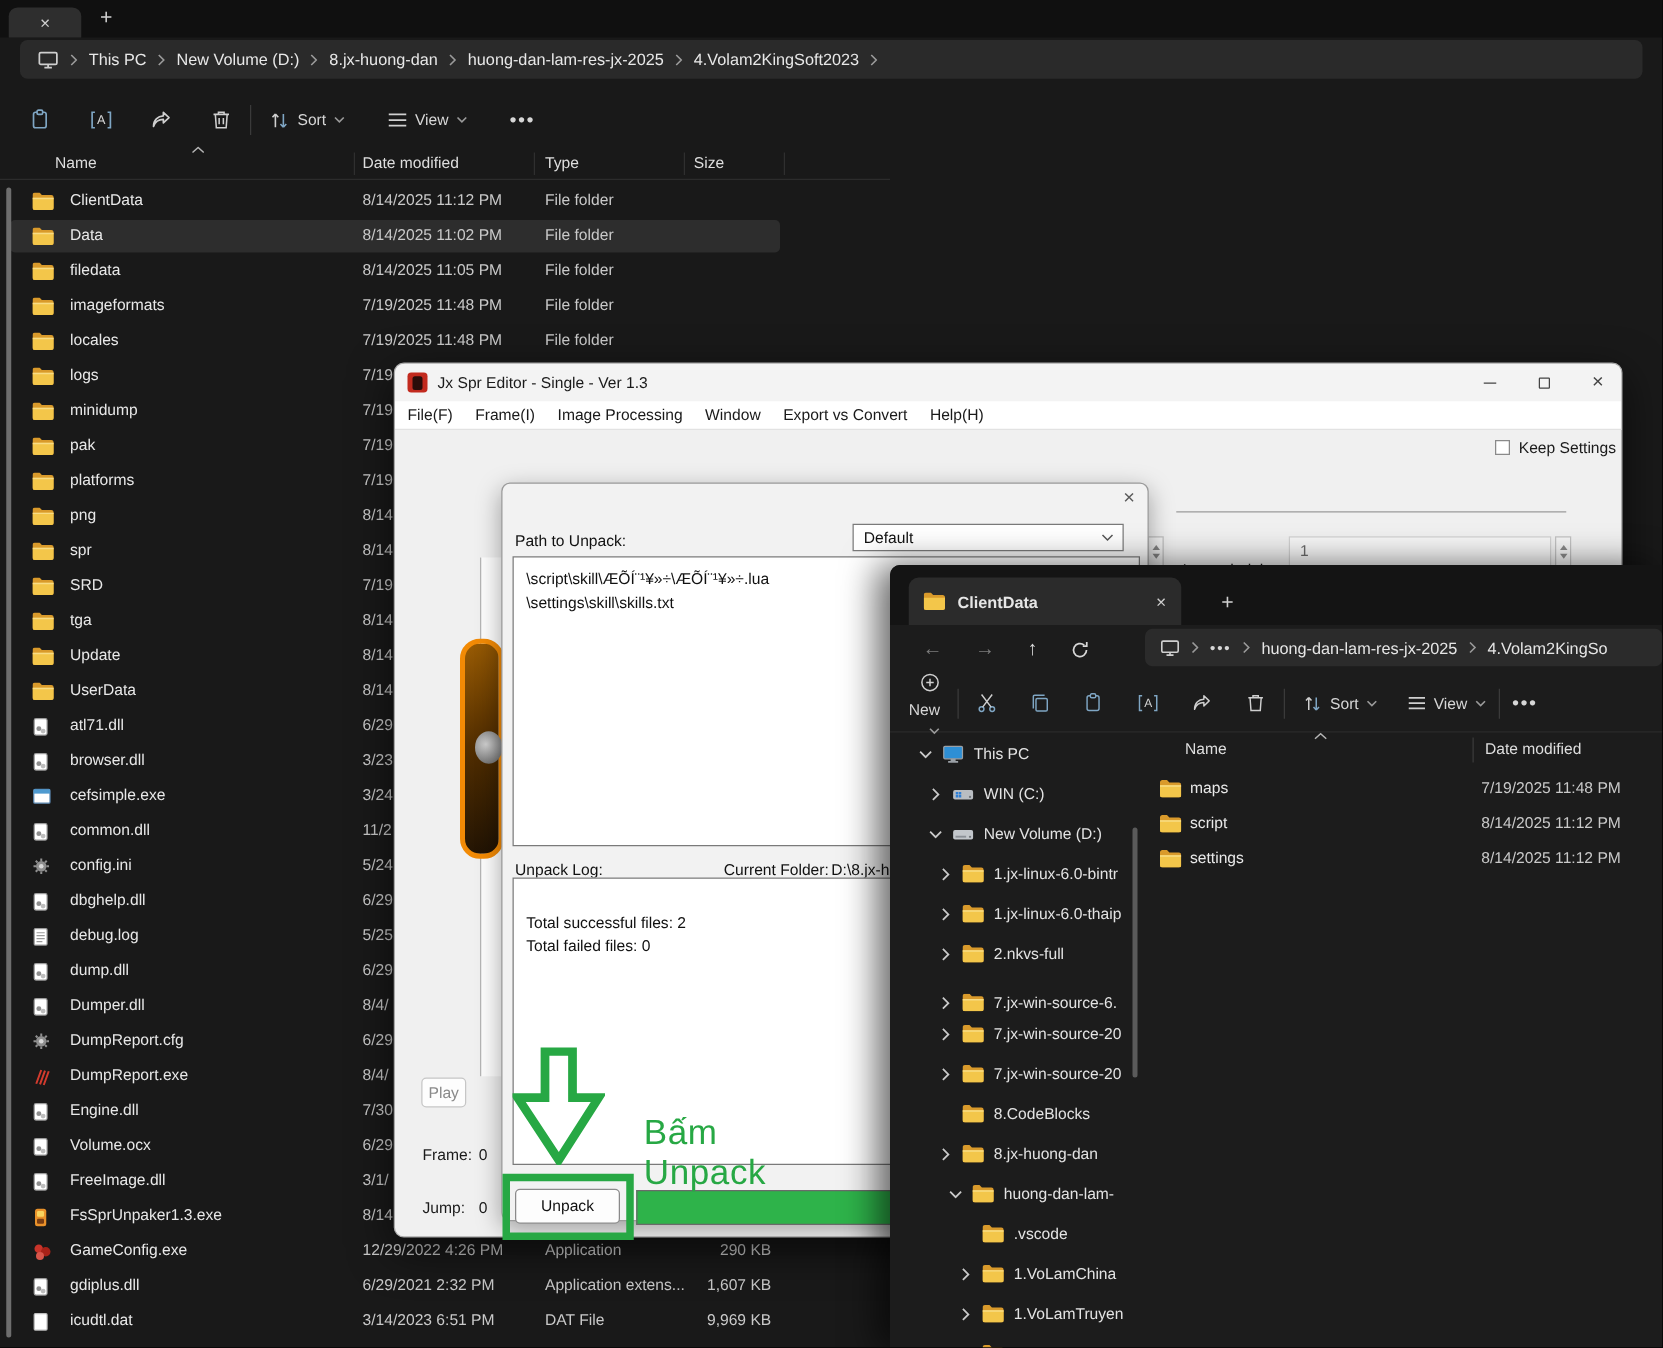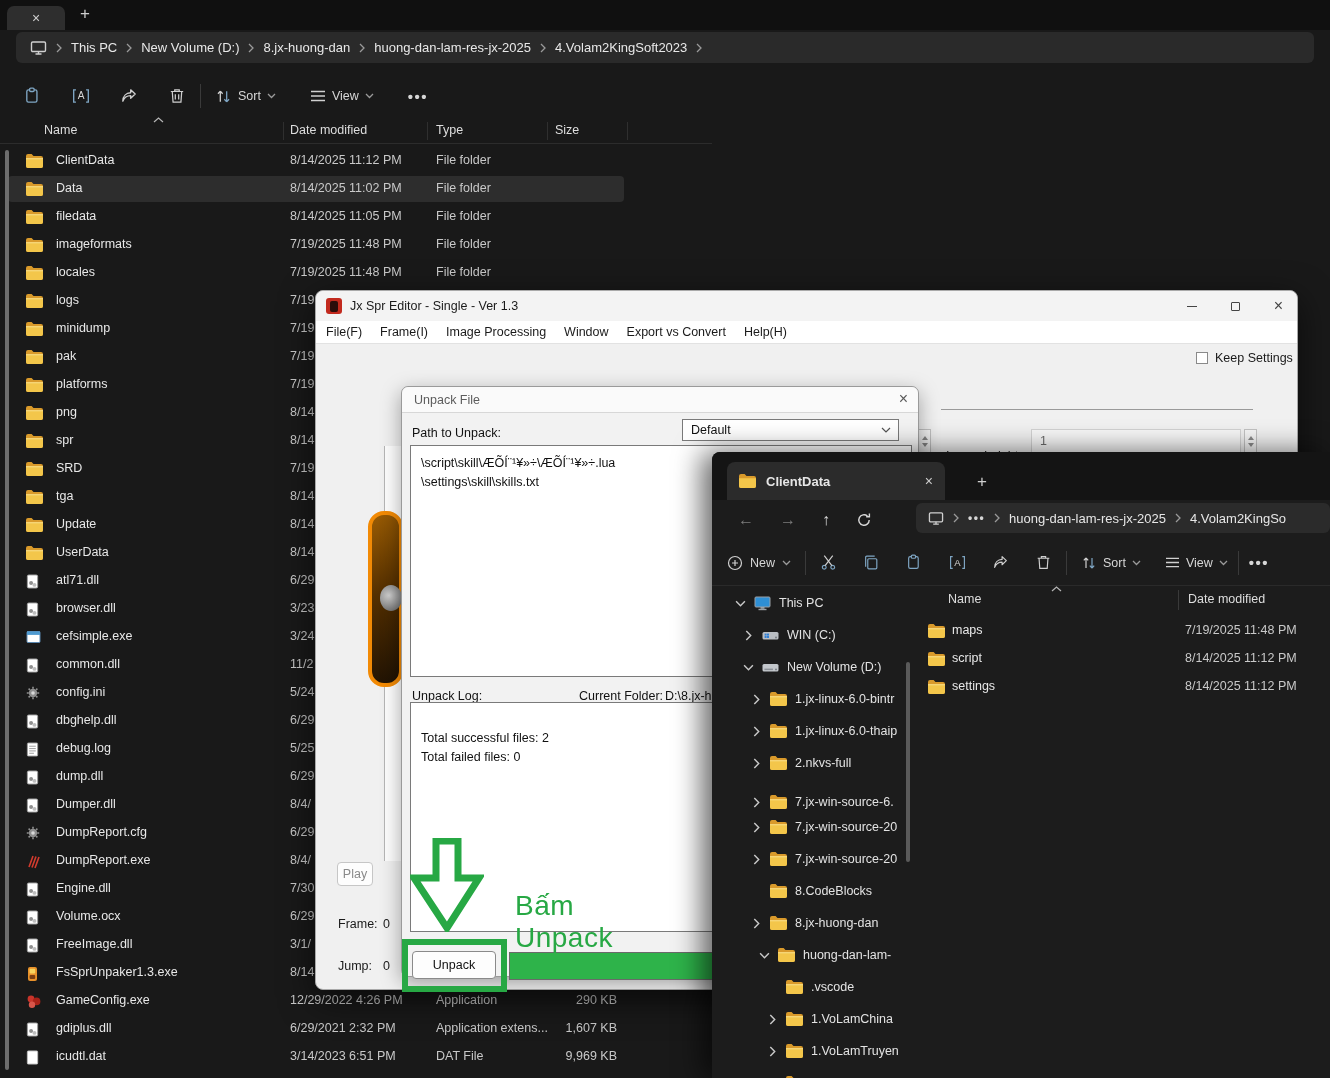--- a/index.html
+++ b/index.html
@@ -70,21 +70,21 @@
   
   #explorer2{position:absolute;left:712px;top:452px;width:618px;height:626px;background:#1c1c1c;border-radius:8px 0 0 0;box-shadow:-10px 0 28px rgba(0,0,0,.6);color:#e6e6e6;z-index:40;}
   #explorer2 .tabstrip{position:absolute;left:0;top:0;width:100%;height:48px;background:#141414;border-radius:8px 0 0 0;}
   #explorer2 .tab2{position:absolute;left:15px;top:10px;width:218px;height:38px;background:#2b2b2b;border-radius:8px 8px 0 0;display:flex;align-items:center;gap:10px;padding:0 12px;font-size:13px;}
   #explorer2 .tab2 .xglyph{margin-left:auto;}
   #explorer2 .plus{position:absolute;left:265px;top:20px;color:#cfcfcf;font-size:17px;}
   #explorer2 .nav{position:absolute;left:0;top:48px;width:100%;height:40px;display:flex;align-items:center;gap:26px;padding:0 0 0 26px;color:#d8d8d8;font-size:16px;}
   #explorer2 .nav .dim{color:#7c7c7c;}
   #explorer2 .addr2{position:absolute;left:204px;top:51px;width:414px;height:30px;background:#2b2b2b;border-radius:6px;display:flex;align-items:center;gap:9px;padding:0 12px;font-size:13px;overflow:hidden;white-space:nowrap;}
   #explorer2 .tools2{position:absolute;left:0;top:88px;width:100%;height:46px;display:flex;align-items:center;padding-left:15px;border-bottom:1px solid #2a2a2a;}
-  .newbtn{display:flex;align-items:center;gap:7px;font-size:12.5px;color:#d6d6d6;}
+  .newbtn{display:flex;align-items:flex-end;gap:7px;font-size:12.5px;color:#d6d6d6;flex-direction:column;}
   .trow{position:absolute;height:32px;display:flex;align-items:center;gap:8px;font-size:12.5px;color:#e3e3e3;white-space:nowrap;width:200px;}
   .t2row{position:absolute;height:28px;font-size:12.5px;color:#e8e8e8;}
   .t2row span{position:absolute;top:6px;white-space:nowrap;}
   .t2row .fic{left:216px;top:7px;}
   .t2row .fname{left:240px;}
   .t2row .fdate{left:473px;color:#c9c9c9;}
   .scroll2{position:absolute;left:194px;top:210px;width:4px;height:200px;background:#5a5a5a;border-radius:2px;}
   .chip{display:inline-flex;}
 </style>
 </head>
@@ -660,23 +660,20 @@
       </span>
     <div class="abs" style="left:68px;top:155px;width:17px;height:415px;background:#fdfdfd;border-left:1px solid #b5b5b5;"></div>
     <div id="blob"></div>
     <div class="ebtn" style="left:21px;top:571px;width:36px;height:24px;">Play</div>
     <span class="elab" style="left:22px;top:626px;">Frame:</span>
     <span class="elab" style="left:67px;top:626px;">0</span>
     <span class="elab" style="left:22px;top:668px;">Jump:</span>
     <span class="elab" style="left:67px;top:668px;">0</span>
 
     <section id="dialog">
-      <div class="dtitle">
-        <span>Unpack File</span>
-      </div>
       <span class="dclose">×</span>
       <span class="dlab" style="left:10px;top:39px;">Path to Unpack:</span>
       <div class="combo">
         <span>Default</span>
         <svg class="car" width="10" height="6" viewBox="0 0 10 6">
             <path d="M1 1l4 4 4-4" fill="none" stroke="#555" stroke-width="1.2"></path>
           </svg>
       </div>
       <div class="dbox" id="pathbox">
           <div>\script\skill\ÆÕÍ¨¹¥»÷\ÆÕÍ¨¹¥»÷.lua</div>

